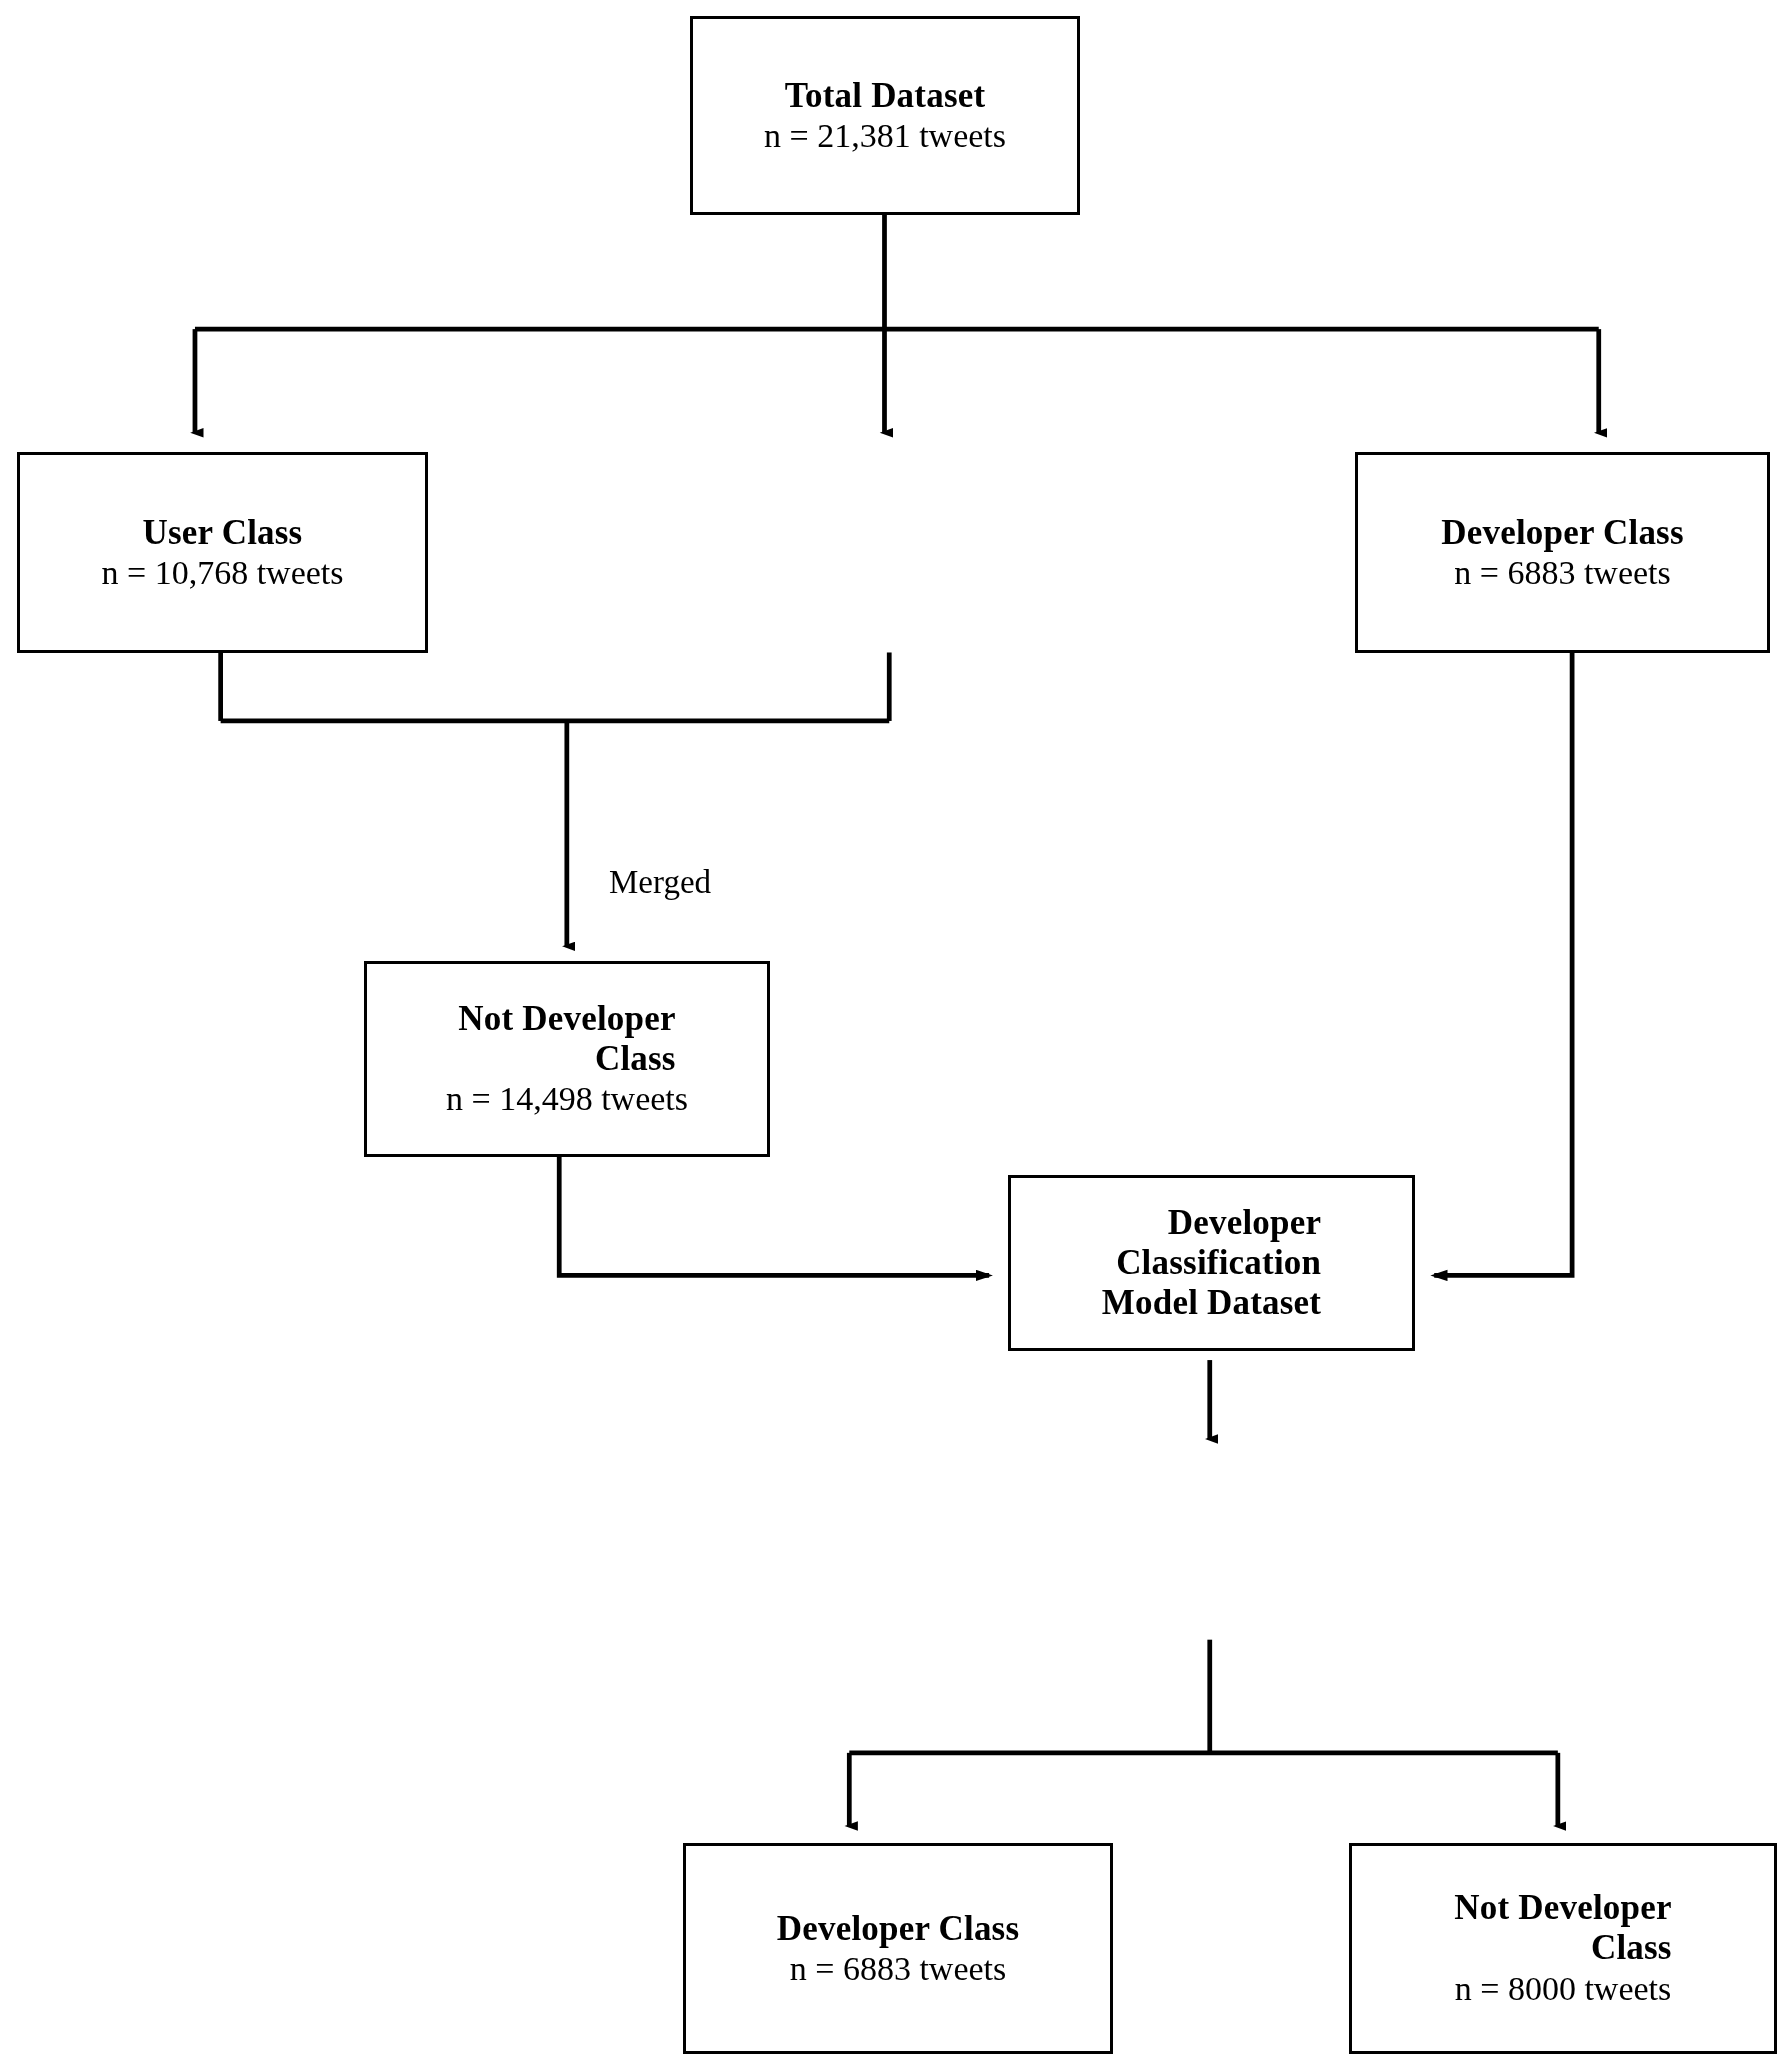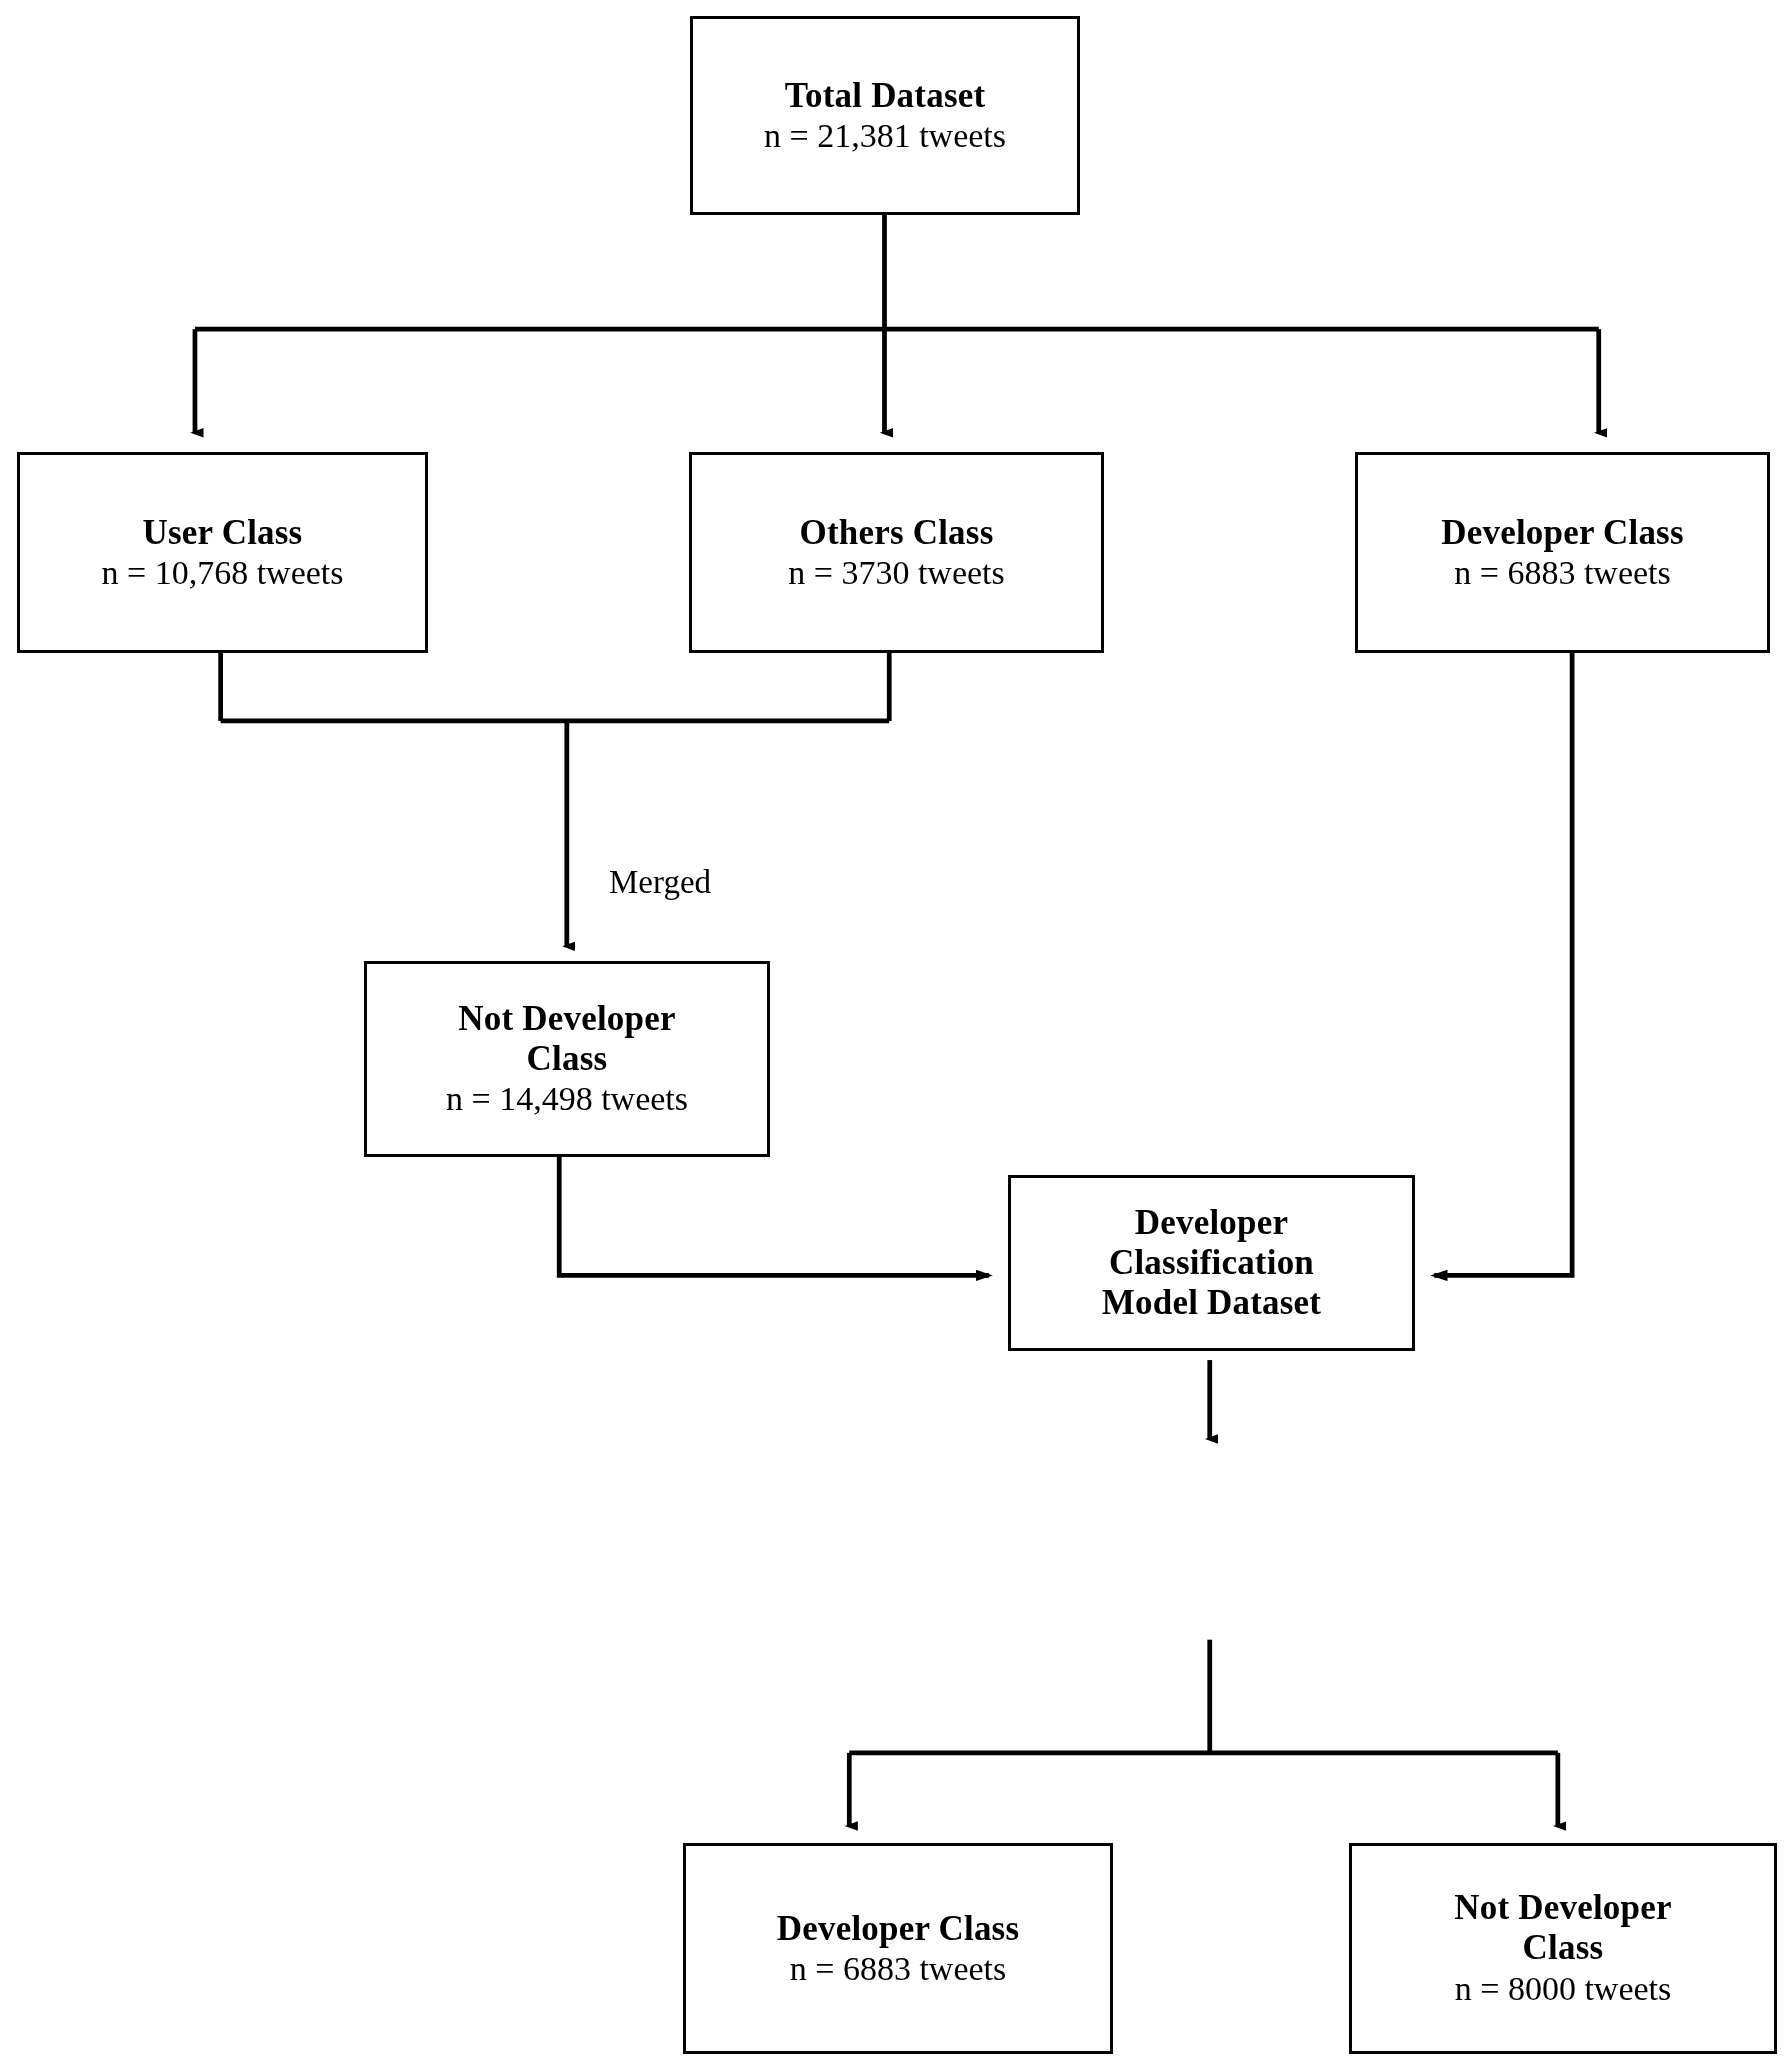--- a/index.html
+++ b/index.html
@@ -26,21 +26,21 @@
   }
   .node-box {
     position: absolute;
     box-sizing: border-box;
     border: 3.8px solid #000000;
     background: #ffffff;
     display: flex;
     flex-direction: column;
     align-items: center;
     justify-content: center;
-    text-align: center;
+    text-align: right;
     line-height: 1.18;
   }
   .node-title {
     font-weight: bold;
     font-size: 35px;
     letter-spacing: 0.2px;
     color: #000000;
     white-space: pre-line;
   }
   .node-sub {
@@ -106,24 +106,20 @@
   <div class="node-box" style="left:690px; top:16px; width:390px; height:199px;">
     <div class="node-title">Total Dataset</div>
     <div class="node-sub">n = 21,381 tweets</div>
   </div>
 
   <div class="node-box" style="left:17px; top:452px; width:411px; height:201px;">
     <div class="node-title">User  Class</div>
     <div class="node-sub">n = 10,768 tweets</div>
   </div>
 
-  <div class="node-box" style="left:689px; top:452px; width:415px; height:201px;">
-    <div class="node-title">Others Class</div>
-    <div class="node-sub">n = 3730 tweets</div>
-  </div>
 
   <div class="node-box" style="left:1355px; top:452px; width:415px; height:201px;">
     <div class="node-title">Developer Class</div>
     <div class="node-sub">n = 6883 tweets</div>
   </div>
 
   <div class="edge-label" style="left:609px; top:864px;">Merged</div>
 
   <div class="node-box" style="left:364px; top:961px; width:406px; height:196px;">
     <div class="node-title multi">Not Developer

